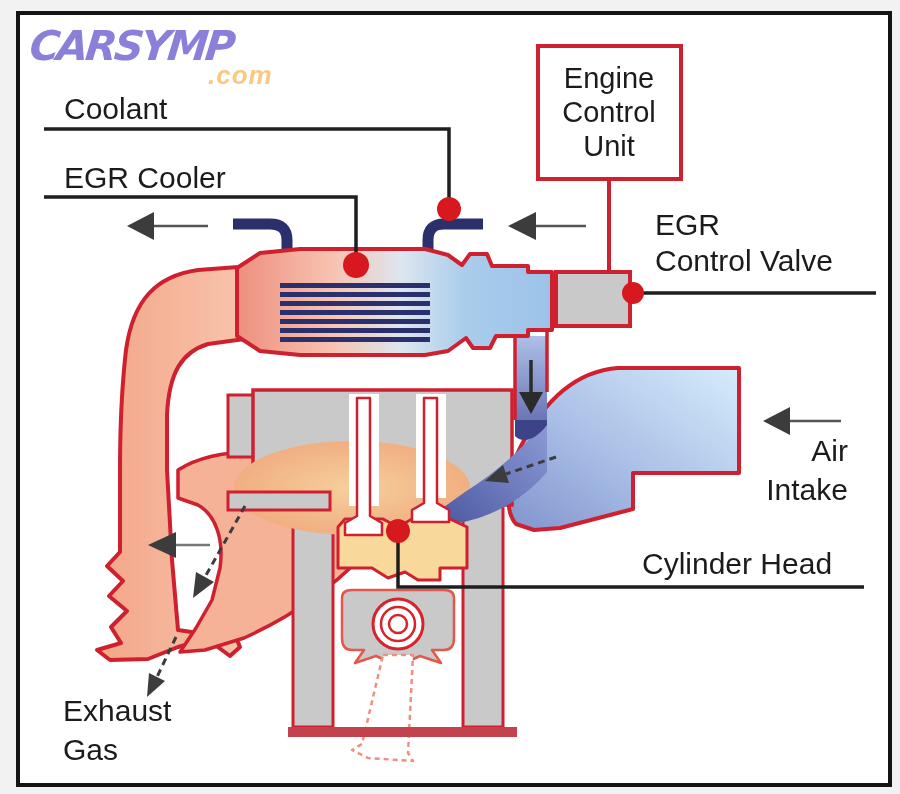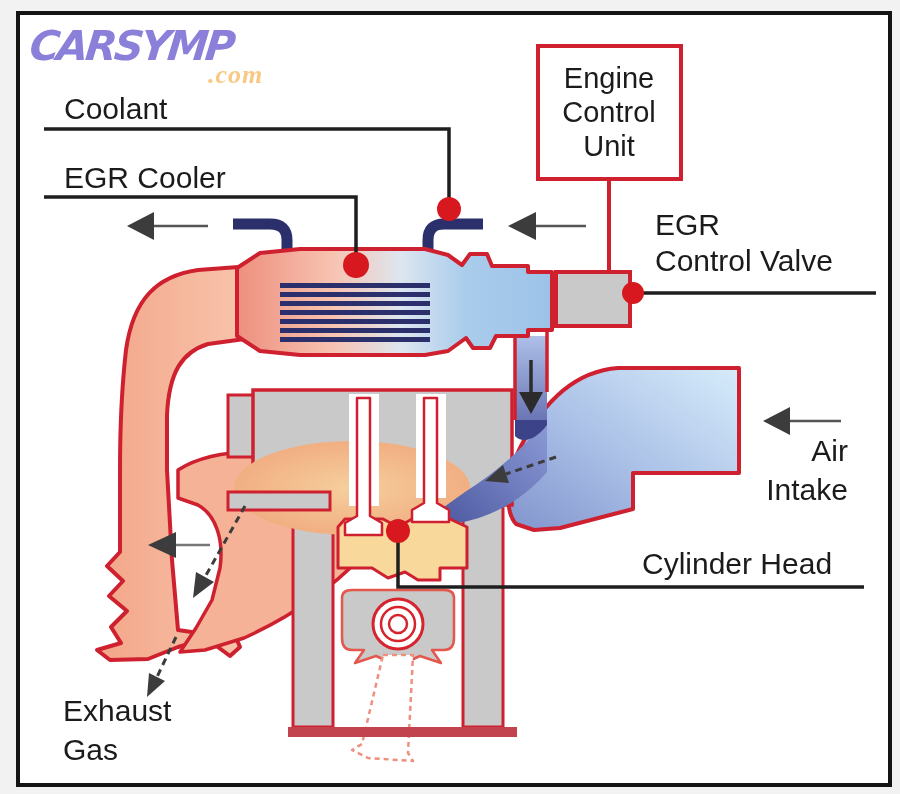--- a/index.html
+++ b/index.html
@@ -17,21 +17,21 @@
     position:absolute;left:30px;top:26px;width:270px;height:62px;
   }
   .logo .brand{
     font-family:"DejaVu Sans",sans-serif;
     font-style:italic;font-weight:900;font-size:41px;line-height:40px;
     color:#8b80d9;letter-spacing:-3px;transform:skewX(-6deg);
     display:inline-block;
   }
   .logo .tld{
     position:absolute;left:178px;top:34px;
-    font-family:Liberation Serif, serif;
+    font-family:Liberation Sans, sans-serif;
     font-style:italic;font-weight:bold;font-size:26px;color:#f9c883;
     letter-spacing:1px;
   }
   svg{position:absolute;left:0;top:0;}
   svg text{
     font-family:"Liberation Sans",sans-serif;
     font-size:30px;fill:#1b1b1b;
   }
   svg text.ecu{font-size:29px;text-anchor:middle;}
   svg text.endanchor{text-anchor:end;}

